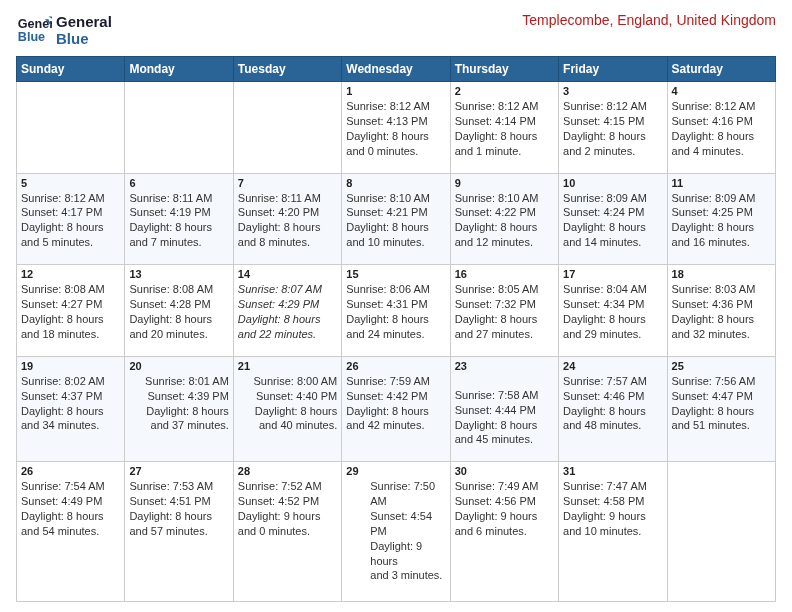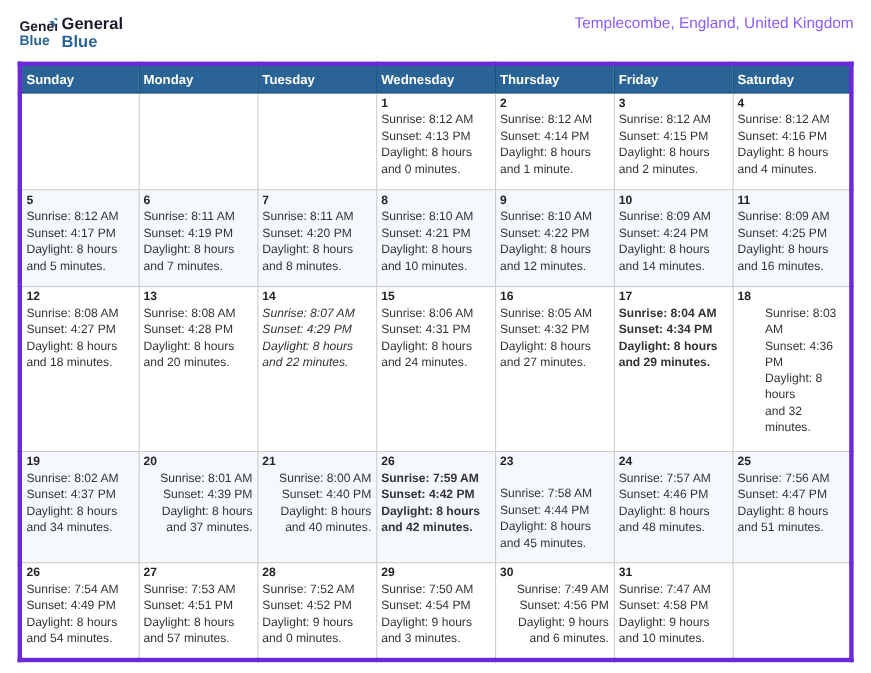--- a/index.html
+++ b/index.html
@@ -36,25 +36,25 @@
       text-align: right;
     }
     .month-title {
       font-size: 32px;
       font-weight: bold;
       color: #222;
       line-height: 1.1;
     }
     .subtitle {
       font-size: 14px;
-      color: #8b5cf6;
+      color: #b91c1c;
     }
     .calendar {
       flex: 1;
-      border: 4px solid #6d28d9;
+      border: 1px solid #6d28d9;
       border-collapse: collapse;
       width: 100%;
       table-layout: fixed;
     }
     .calendar th {
       background: #2a6496;
       color: #fff;
       font-size: 12px;
       font-weight: bold;
       padding: 5px 4px;
@@ -229,34 +229,34 @@
           <td>
             <div class="day-num">15</div>
             <div class="cell-text" style="white-space: pre-line;">Sunrise: 8:06 AM
 Sunset: 4:31 PM
 Daylight: 8 hours
 and 24 minutes.</div>
           </td>
           <td>
             <div class="day-num">16</div>
             <div class="cell-text" style="white-space: pre-line;">Sunrise: 8:05 AM
-Sunset: 4:32 PM
+Sunset: 7:32 PM
 Daylight: 8 hours
 and 27 minutes.</div>
           </td>
           <td>
             <div class="day-num">17</div>
-            <div class="cell-text" style="white-space: pre-line; font-weight: bold;">Sunrise: 8:04 AM
+            <div class="cell-text" style="white-space: pre-line;">Sunrise: 8:04 AM
 Sunset: 4:34 PM
 Daylight: 8 hours
 and 29 minutes.</div>
           </td>
           <td>
             <div class="day-num">18</div>
-            <div class="cell-text" style="white-space: pre-line; margin-left: 25px;">Sunrise: 8:03 AM
+            <div class="cell-text" style="white-space: pre-line;">Sunrise: 8:03 AM
 Sunset: 4:36 PM
 Daylight: 8 hours
 and 32 minutes.</div>
           </td>
         </tr>
         <tr>
           <td>
             <div class="day-num">19</div>
             <div class="cell-text" style="white-space: pre-line;">Sunrise: 8:02 AM
 Sunset: 4:37 PM
@@ -272,21 +272,21 @@
           </td>
           <td>
             <div class="day-num">21</div>
             <div class="cell-text" style="white-space: pre-line; text-align: right;">Sunrise: 8:00 AM
 Sunset: 4:40 PM
 Daylight: 8 hours
 and 40 minutes.</div>
           </td>
           <td>
             <div class="day-num">26</div>
-            <div class="cell-text" style="white-space: pre-line; font-weight: bold;">Sunrise: 7:59 AM
+            <div class="cell-text" style="white-space: pre-line;">Sunrise: 7:59 AM
 Sunset: 4:42 PM
 Daylight: 8 hours
 and 42 minutes.</div>
           </td>
           <td>
             <div class="day-num">23</div>
             <div class="cell-text" style="white-space: pre-line; margin-top: 16px;">Sunrise: 7:58 AM
 Sunset: 4:44 PM
 Daylight: 8 hours
 and 45 minutes.</div>
@@ -323,28 +323,28 @@
           </td>
           <td>
             <div class="day-num">28</div>
             <div class="cell-text" style="white-space: pre-line;">Sunrise: 7:52 AM
 Sunset: 4:52 PM
 Daylight: 9 hours
 and 0 minutes.</div>
           </td>
           <td>
             <div class="day-num">29</div>
-            <div class="cell-text" style="white-space: pre-line;">Sunrise: 7:50 AM
+            <div class="cell-text" style="white-space: pre-line; margin-left: 24px;">Sunrise: 7:50 AM
 Sunset: 4:54 PM
 Daylight: 9 hours
 and 3 minutes.</div>
           </td>
           <td>
             <div class="day-num">30</div>
-            <div class="cell-text" style="white-space: pre-line; text-align: right;">Sunrise: 7:49 AM
+            <div class="cell-text" style="white-space: pre-line;">Sunrise: 7:49 AM
 Sunset: 4:56 PM
 Daylight: 9 hours
 and 6 minutes.</div>
           </td>
           <td>
             <div class="day-num">31</div>
             <div class="cell-text" style="white-space: pre-line;">Sunrise: 7:47 AM
 Sunset: 4:58 PM
 Daylight: 9 hours
 and 10 minutes.</div>

